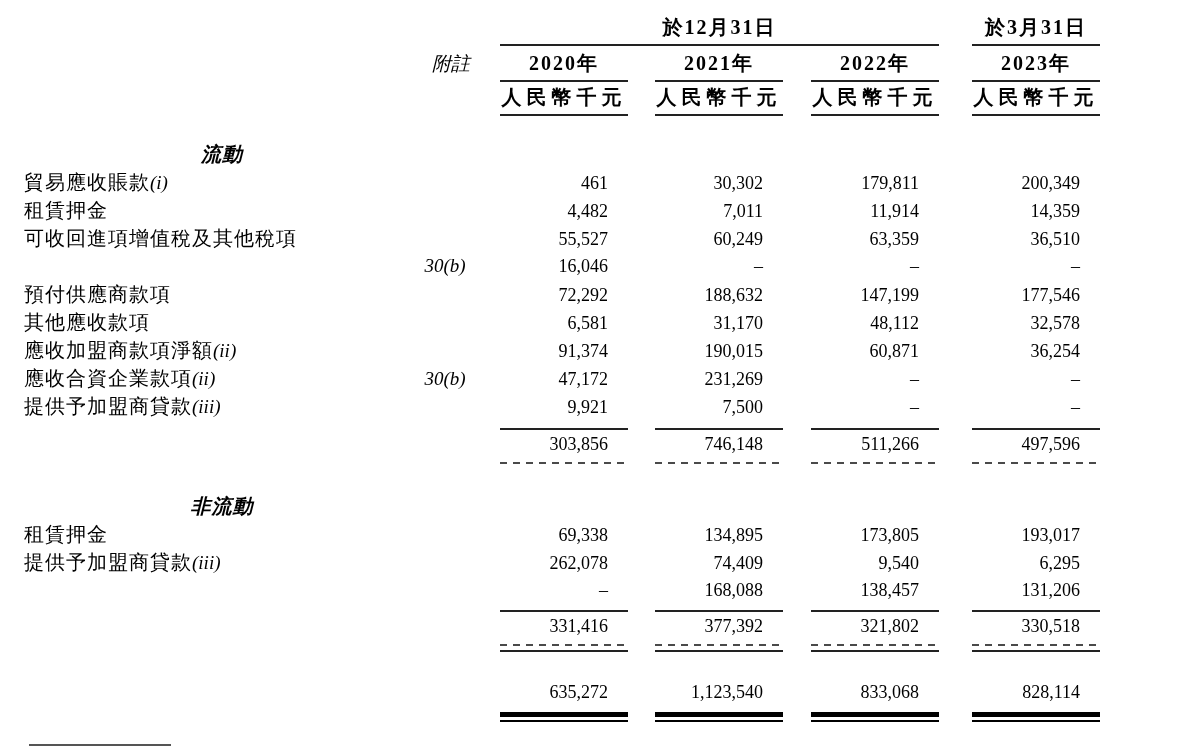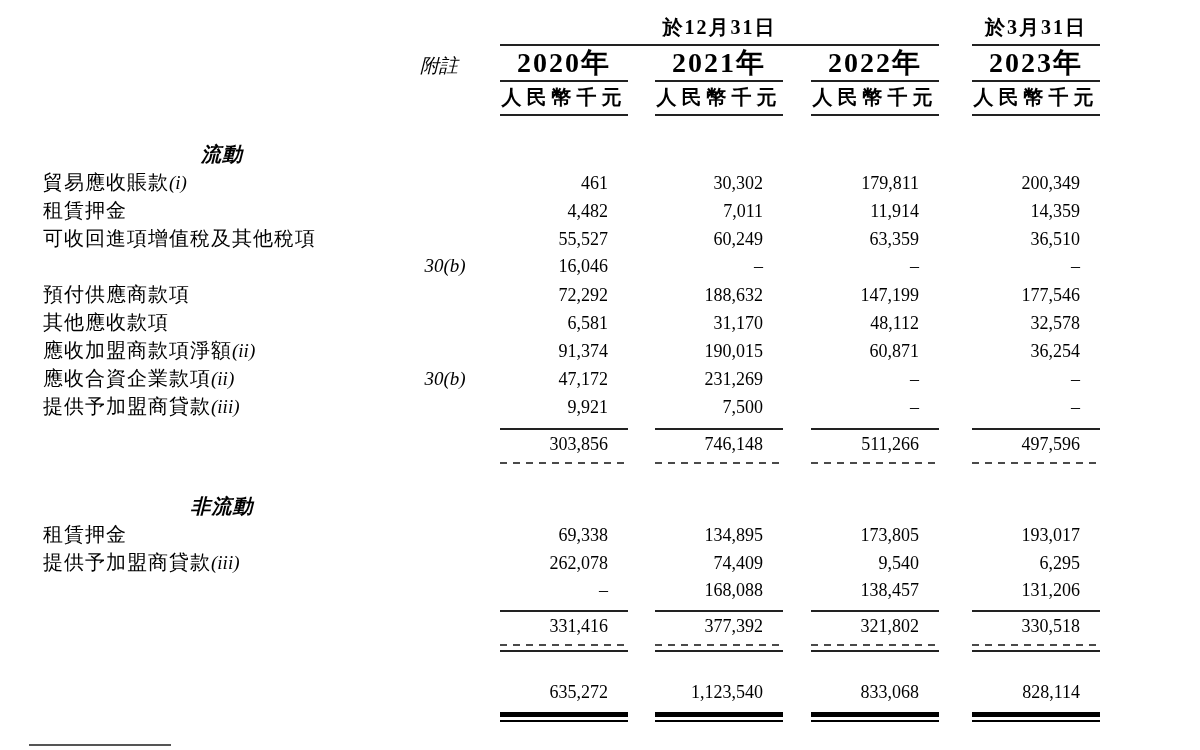--- a/index.html
+++ b/index.html
@@ -13,25 +13,25 @@
     display:grid;
     grid-template-columns:396px 50px 30px 128px 27px 128px 28px 128px 33px 128px;
     align-items:baseline;
     width:1076px;
   }
   
   .p1{grid-column:1}.p2{grid-column:2}
   .c1{grid-column:4}.c2{grid-column:6}.c3{grid-column:8}.c4{grid-column:10}
   .sp49{grid-column:4/9}.sp10{grid-column:10}
   
-  .cjk{font-size:20px;letter-spacing:1px;line-height:28px;white-space:nowrap;margin-left:19px;}
+  .cjk{font-size:20px;letter-spacing:1px;line-height:28px;white-space:nowrap;}
   .grouph{font-weight:bold;font-size:20px;letter-spacing:2px;text-align:center;line-height:26px;}
-  .yearh{font-weight:bold;font-size:28px;letter-spacing:2px;text-align:center;line-height:26px;}
+  .yearh{font-weight:bold;font-size:20px;letter-spacing:2px;text-align:center;line-height:26px;}
   .unith{font-weight:bold;font-size:20px;letter-spacing:5px;text-align:center;line-height:26px;}
-  .noteh{font-style:italic;font-size:19px;line-height:26px;}
+  .noteh{font-style:italic;font-size:19px;text-align:right;line-height:26px;}
   .notecell{font-style:italic;font-size:19px;text-align:center;line-height:28px;}
   .sect{font-weight:bold;font-style:italic;font-size:20px;letter-spacing:1px;line-height:28px;text-align:center;}
   .marker{font-style:italic;font-size:19px;letter-spacing:0;}
   .num{font-size:18px;text-align:right;padding-right:20px;line-height:28px;white-space:nowrap;}
   .row{height:28px;}
   .hrow{height:26px;}
   
   .ln{height:2px;background:#222;align-self:end;}
   .dash{height:2px;align-self:end;
     background:repeating-linear-gradient(90deg,#4a4a4a 0 7px,transparent 7px 13px);}

